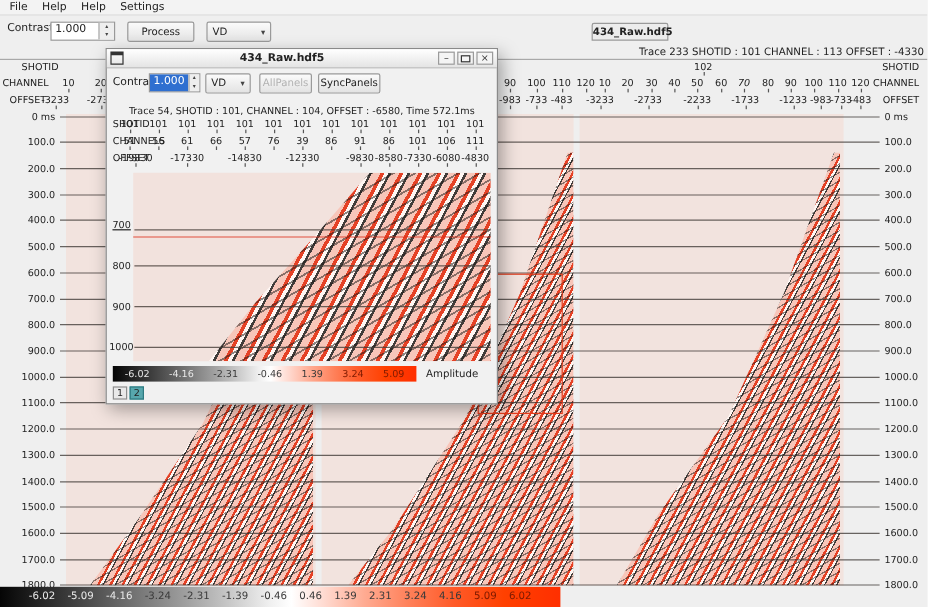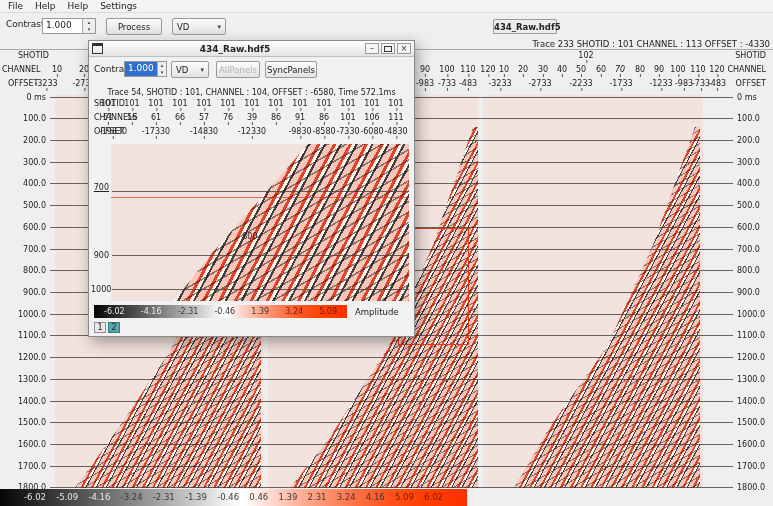--- a/index.html
+++ b/index.html
@@ -378,21 +378,21 @@
 
     <div class="plot">
       <div class="wedge" style="clip-path:polygon(197px 0px,298px 0px,298px 157px,63px 157px,102px 108px,152px 52px);"></div>
     </div>
     <div class="plot-lines">
 
     <div class="timerow" style="display: flex; align-items: flex-end; top: 38px; text-decoration: underline;">
         <span class="tlab">700</span>
         <span class="tline"></span>
       </div>
-        <div class="timerow" style="display: flex; align-items: center; top: 88px; flex-direction: column;">
+        <div class="timerow" style="display: flex; align-items: center; top: 72px;">
         <span class="tlab">800</span>
         <span class="tline"></span>
       </div>
         <div class="timerow" style="display: flex; align-items: center; top: 106px;">
         <span class="tlab">900</span>
         <span class="tline"></span>
       </div>
         <div class="timerow" style="display: flex; align-items: center; top: 140px; justify-content: space-between;">
         <span class="tlab">1000</span>
         <span class="tline"></span>

